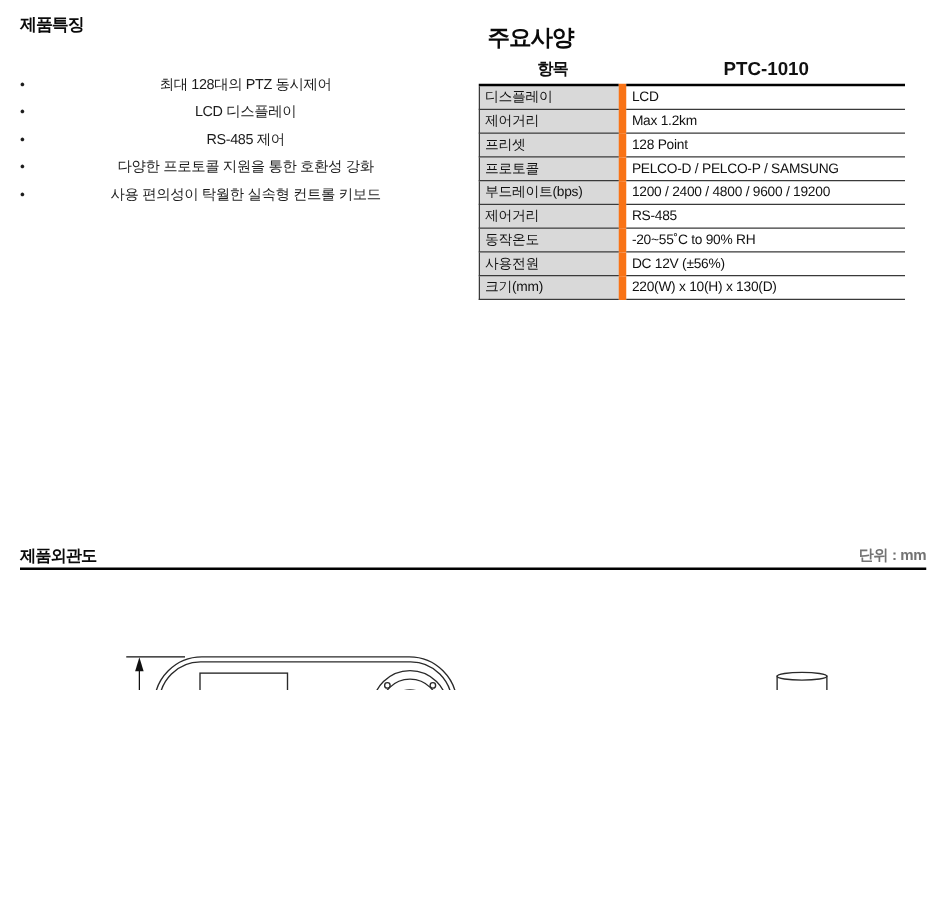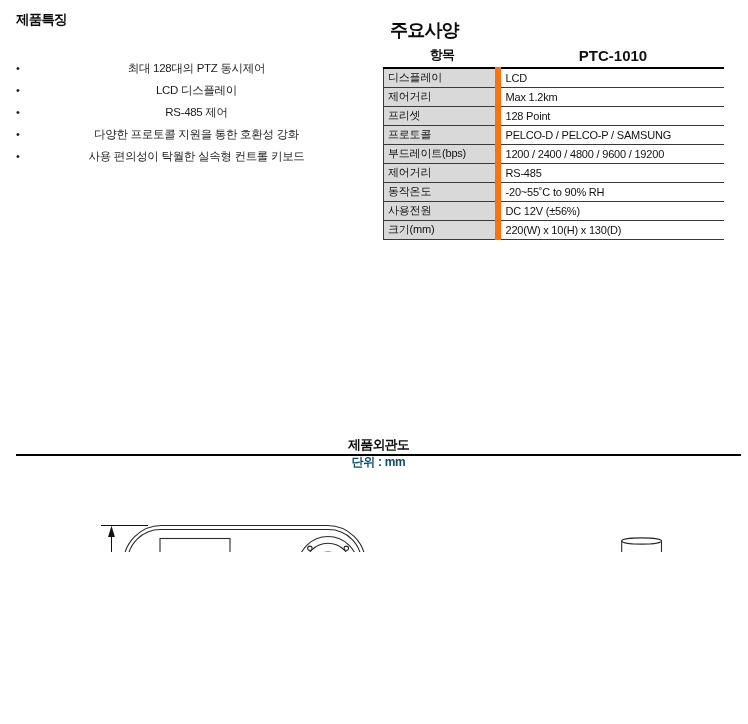--- a/index.html
+++ b/index.html
@@ -26,23 +26,23 @@
   .specs-table th.model-h { width:226px; font-size:15px; padding-left:5px; letter-spacing:0; }
   .specs-table td { height:19px; font-size:11px; border-bottom:1px solid #3a3a3a;
                     letter-spacing:-0.2px; vertical-align:middle; }
   .specs-table td.label { background:#d9d9d9; border-left:1px solid #3a3a3a;
                           border-right:6px solid #f97316; padding-left:4px; }
   .specs-table td.value { padding-left:5px; }
 
   
   .outline-head { position:absolute; left:16px; top:436px; width:725px; height:20px;
                   border-bottom:2px solid #000; display:flex; justify-content:space-between;
-                  align-items:center; padding-bottom:3px;flex-direction:column; }
+                  align-items:flex-start; padding-bottom:3px; }
   .outline-head .t { font-size:13px; font-weight:bold; letter-spacing:-0.8px; color:#0a0a0a; }
-  .outline-head .u { font-size:12px; font-weight:bold; letter-spacing:-0.3px; color:#0c4a6e; }
+  .outline-head .u { font-size:12px; font-weight:bold; letter-spacing:-0.3px; color:#737373; }
 
   svg { position:absolute; }
   svg text { font-family:"Liberation Sans","DejaVu Sans",sans-serif; font-size:13px; fill:#111; }
   .ln { stroke:#2a2a2a; stroke-width:1.1; fill:none; }
   .fw { stroke:#2a2a2a; stroke-width:1.1; fill:#fff; }
   .dim { stroke:#111; stroke-width:1; fill:none; }
   .ah { fill:#111; stroke:none; }
 </style>
 </head>
 <body>

